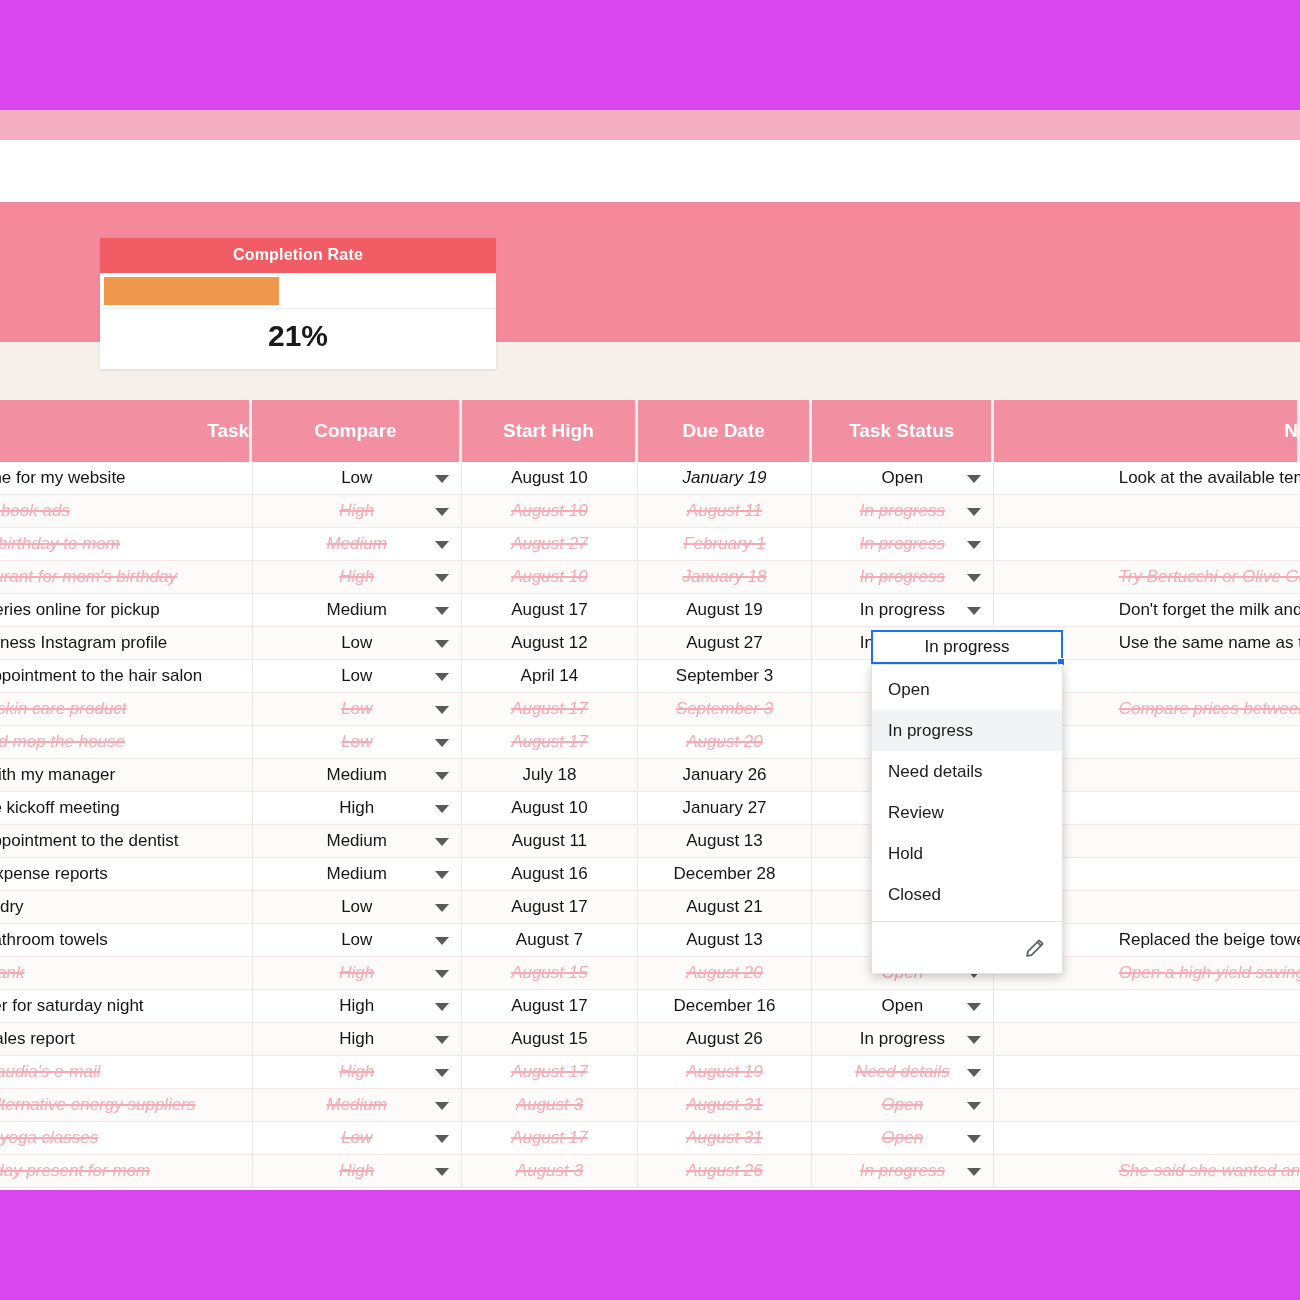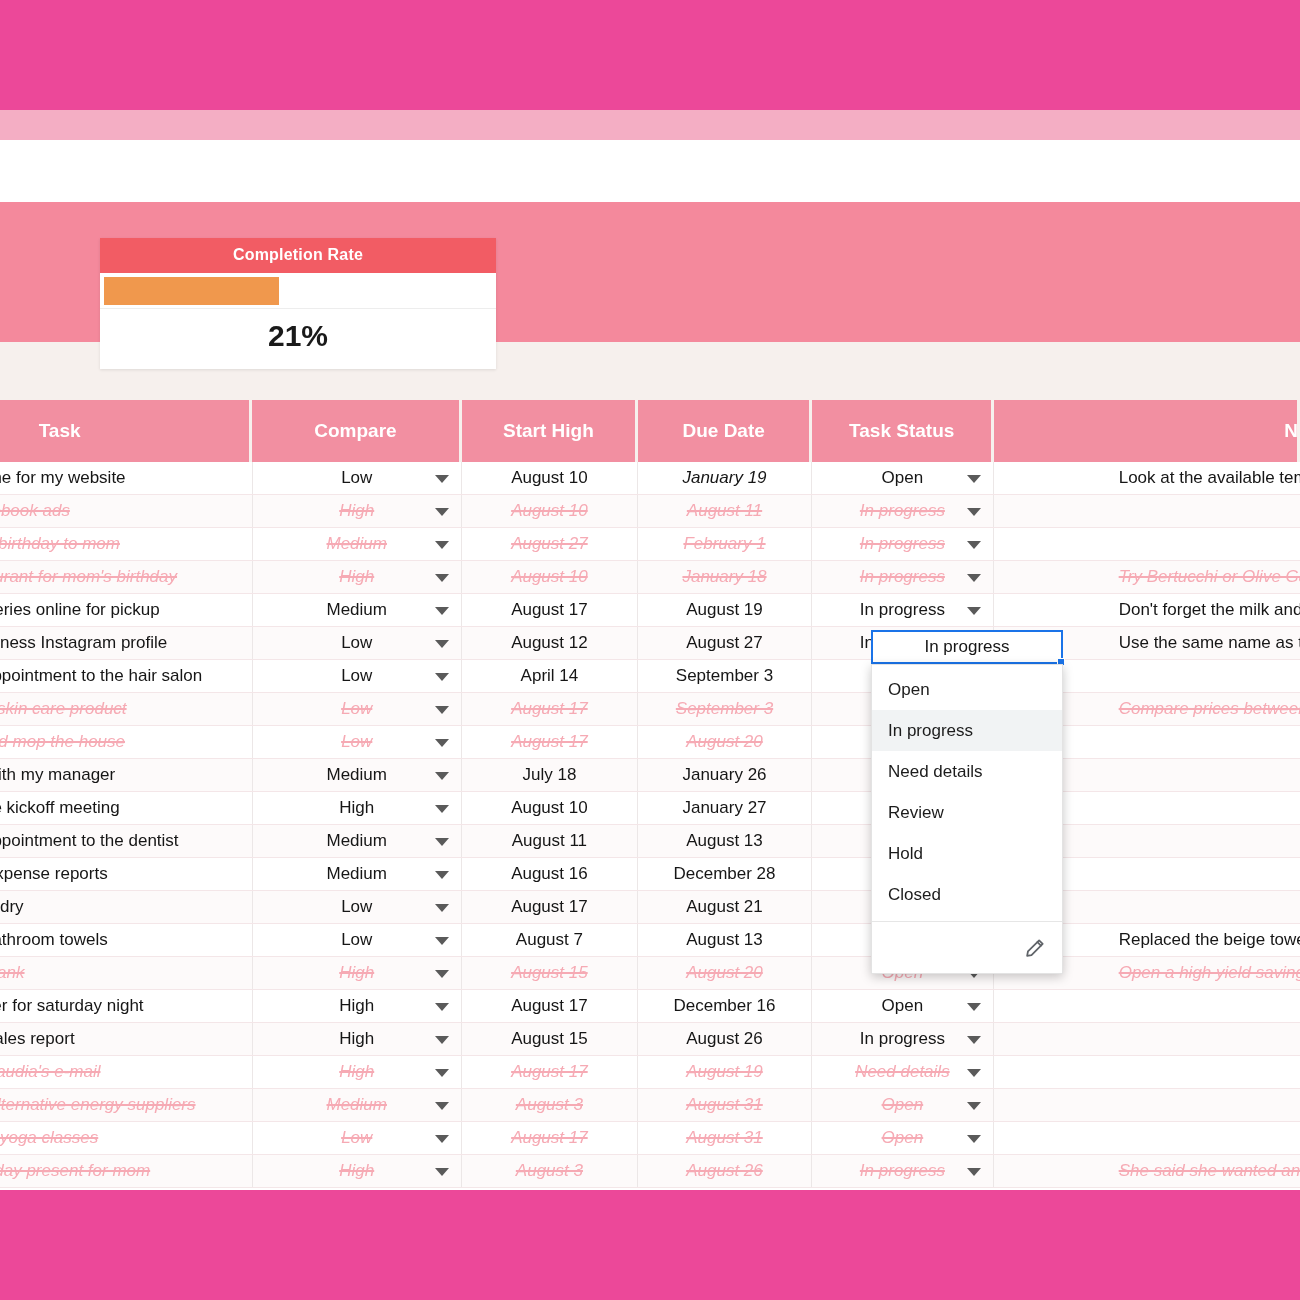--- a/index.html
+++ b/index.html
@@ -5,21 +5,21 @@
   * { box-sizing: border-box; margin: 0; padding: 0; }
   html, body {
     width: 1300px; height: 1300px;
     overflow: hidden;
     font-family: "Liberation Sans", sans-serif;
     background: #c9c9ce;
   }
   #page {
     position: relative;
     width: 1300px; height: 1300px;
-    background: #ec4899;
+    background: #d946ef;
     overflow: hidden;
   }
 
   
   .band { position: absolute; left: 0; width: 1300px; }
   .band-pink-top   { top: 110px;  height: 30px;  background: #f4aec4; }
   .band-white      { top: 140px;  height: 62px;  background: #ffffff; }
   .band-pink-main  { top: 202px;  height: 140px; background: #f4899c; }
   .band-cream      { top: 342px;  height: 58px;  background: #f6f0ed; }
 
@@ -205,21 +205,21 @@
       <div class="widget-bar-track">
         <div class="widget-bar-fill" id="bar-fill" style="width: 45%;"></div>
       </div>
     </div>
     <div class="widget-value">21%</div>
   </div>
 
   <div class="sheet">
     <div class="grid" id="grid">
         <div class="hrow">
-          <div class="hcell" style="width: 272px; background: rgb(242, 143, 161);">
+          <div class="hcell" style="width: 272px; background: rgb(242, 143, 161); justify-content: flex-end;">
             <span style="margin-left: -130px;">Task</span>
           </div>
           <div class="hcell" style="width: 226px; background: rgb(242, 143, 161);">
             <span>Compare</span>
           </div>
           <div class="hcell" style="width: 190px; background: rgb(242, 143, 161);">
             <span>Start High</span>
           </div>
           <div class="hcell" style="width: 188px; background: rgb(242, 143, 161);">
             <span>Due Date</span>

